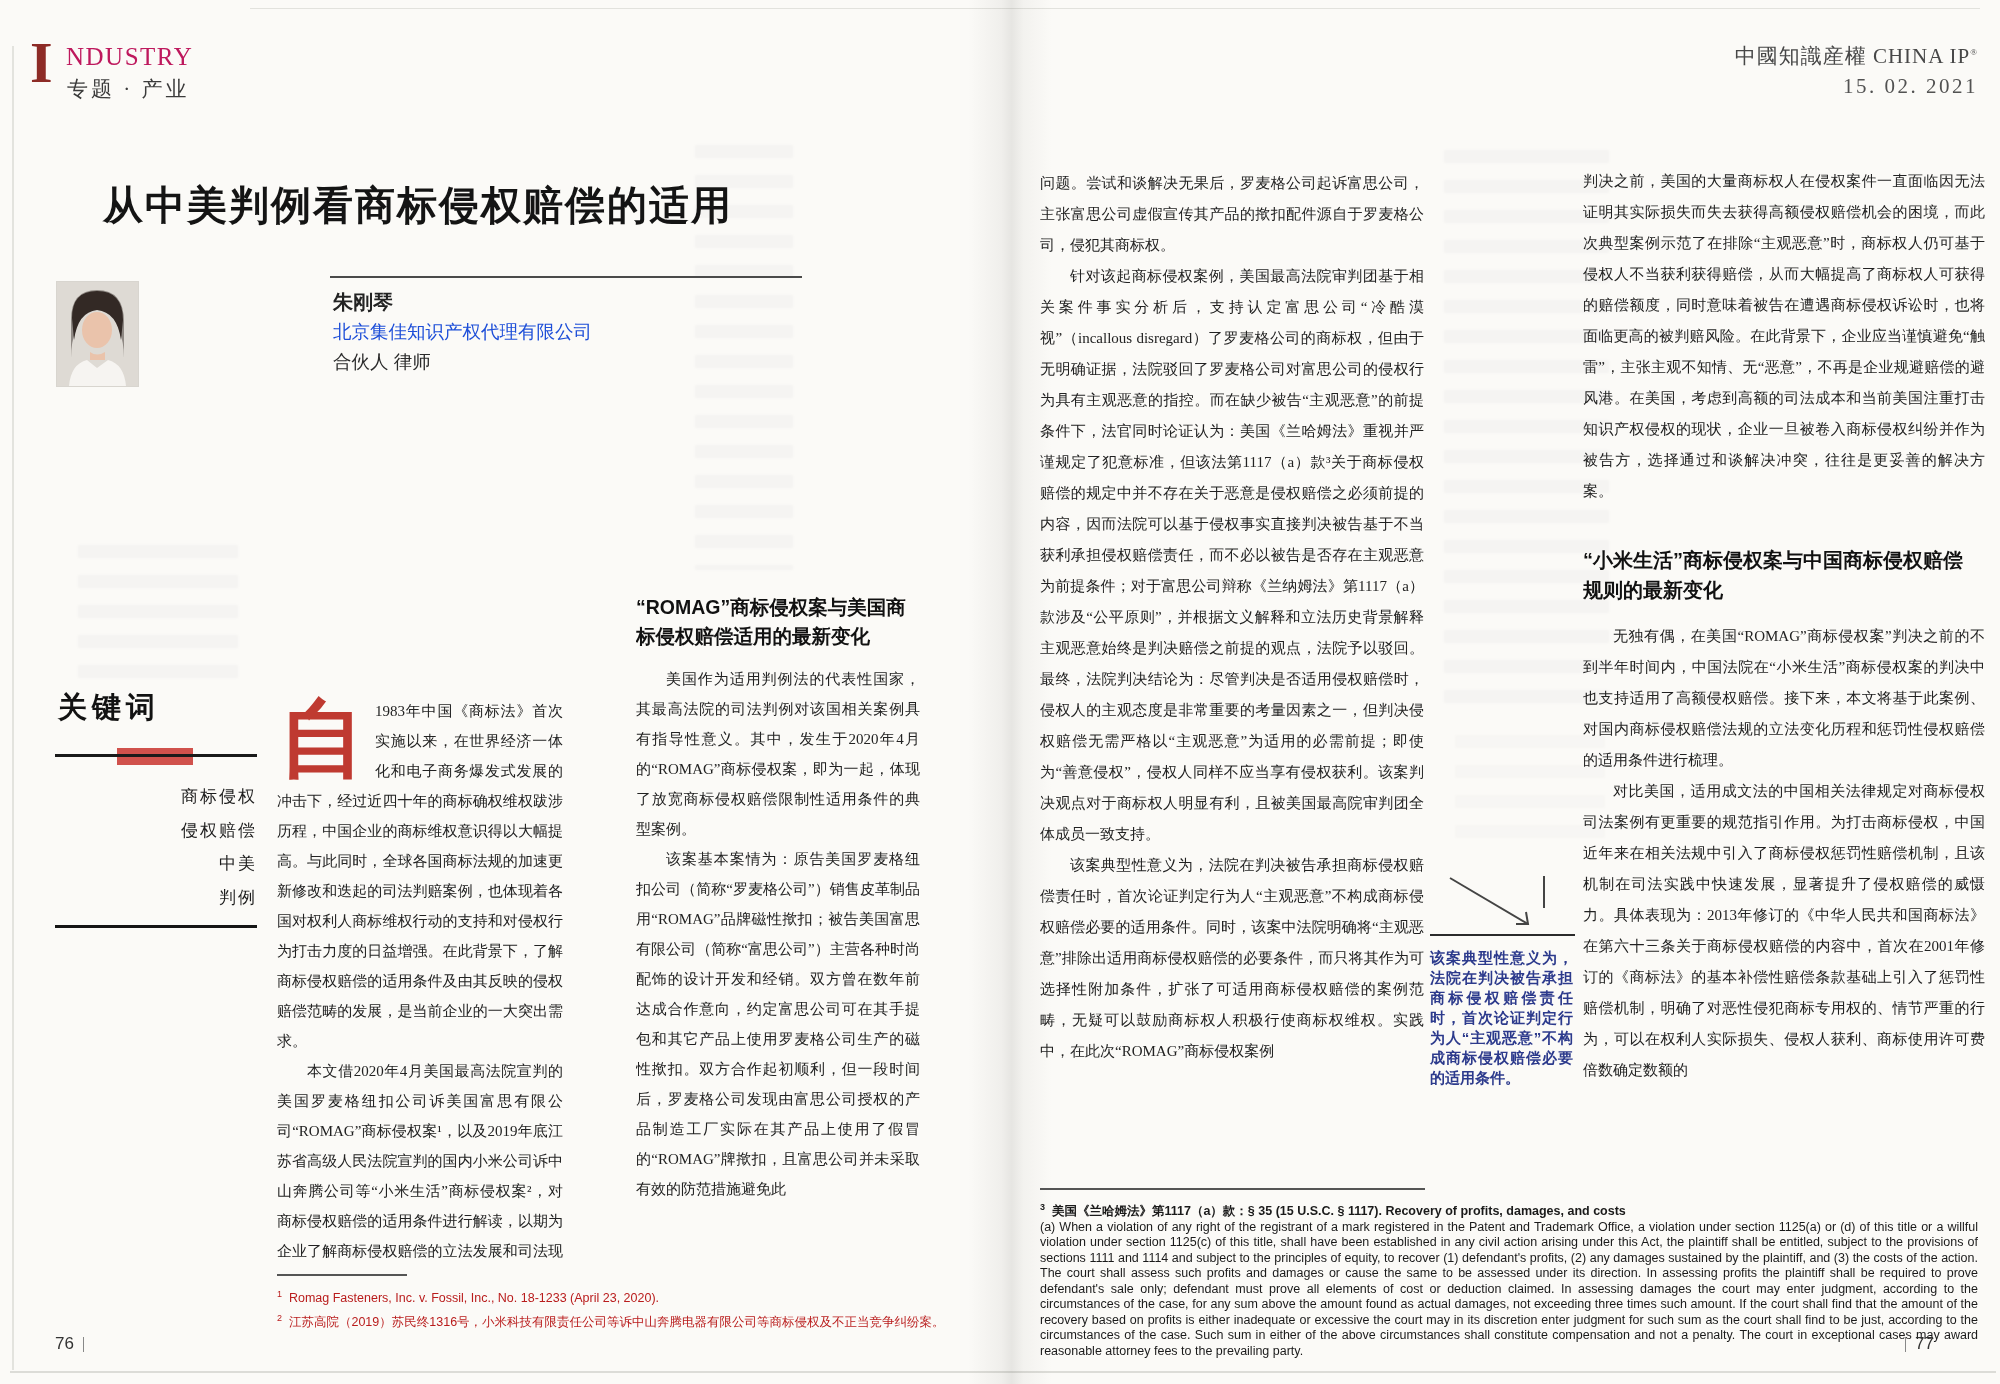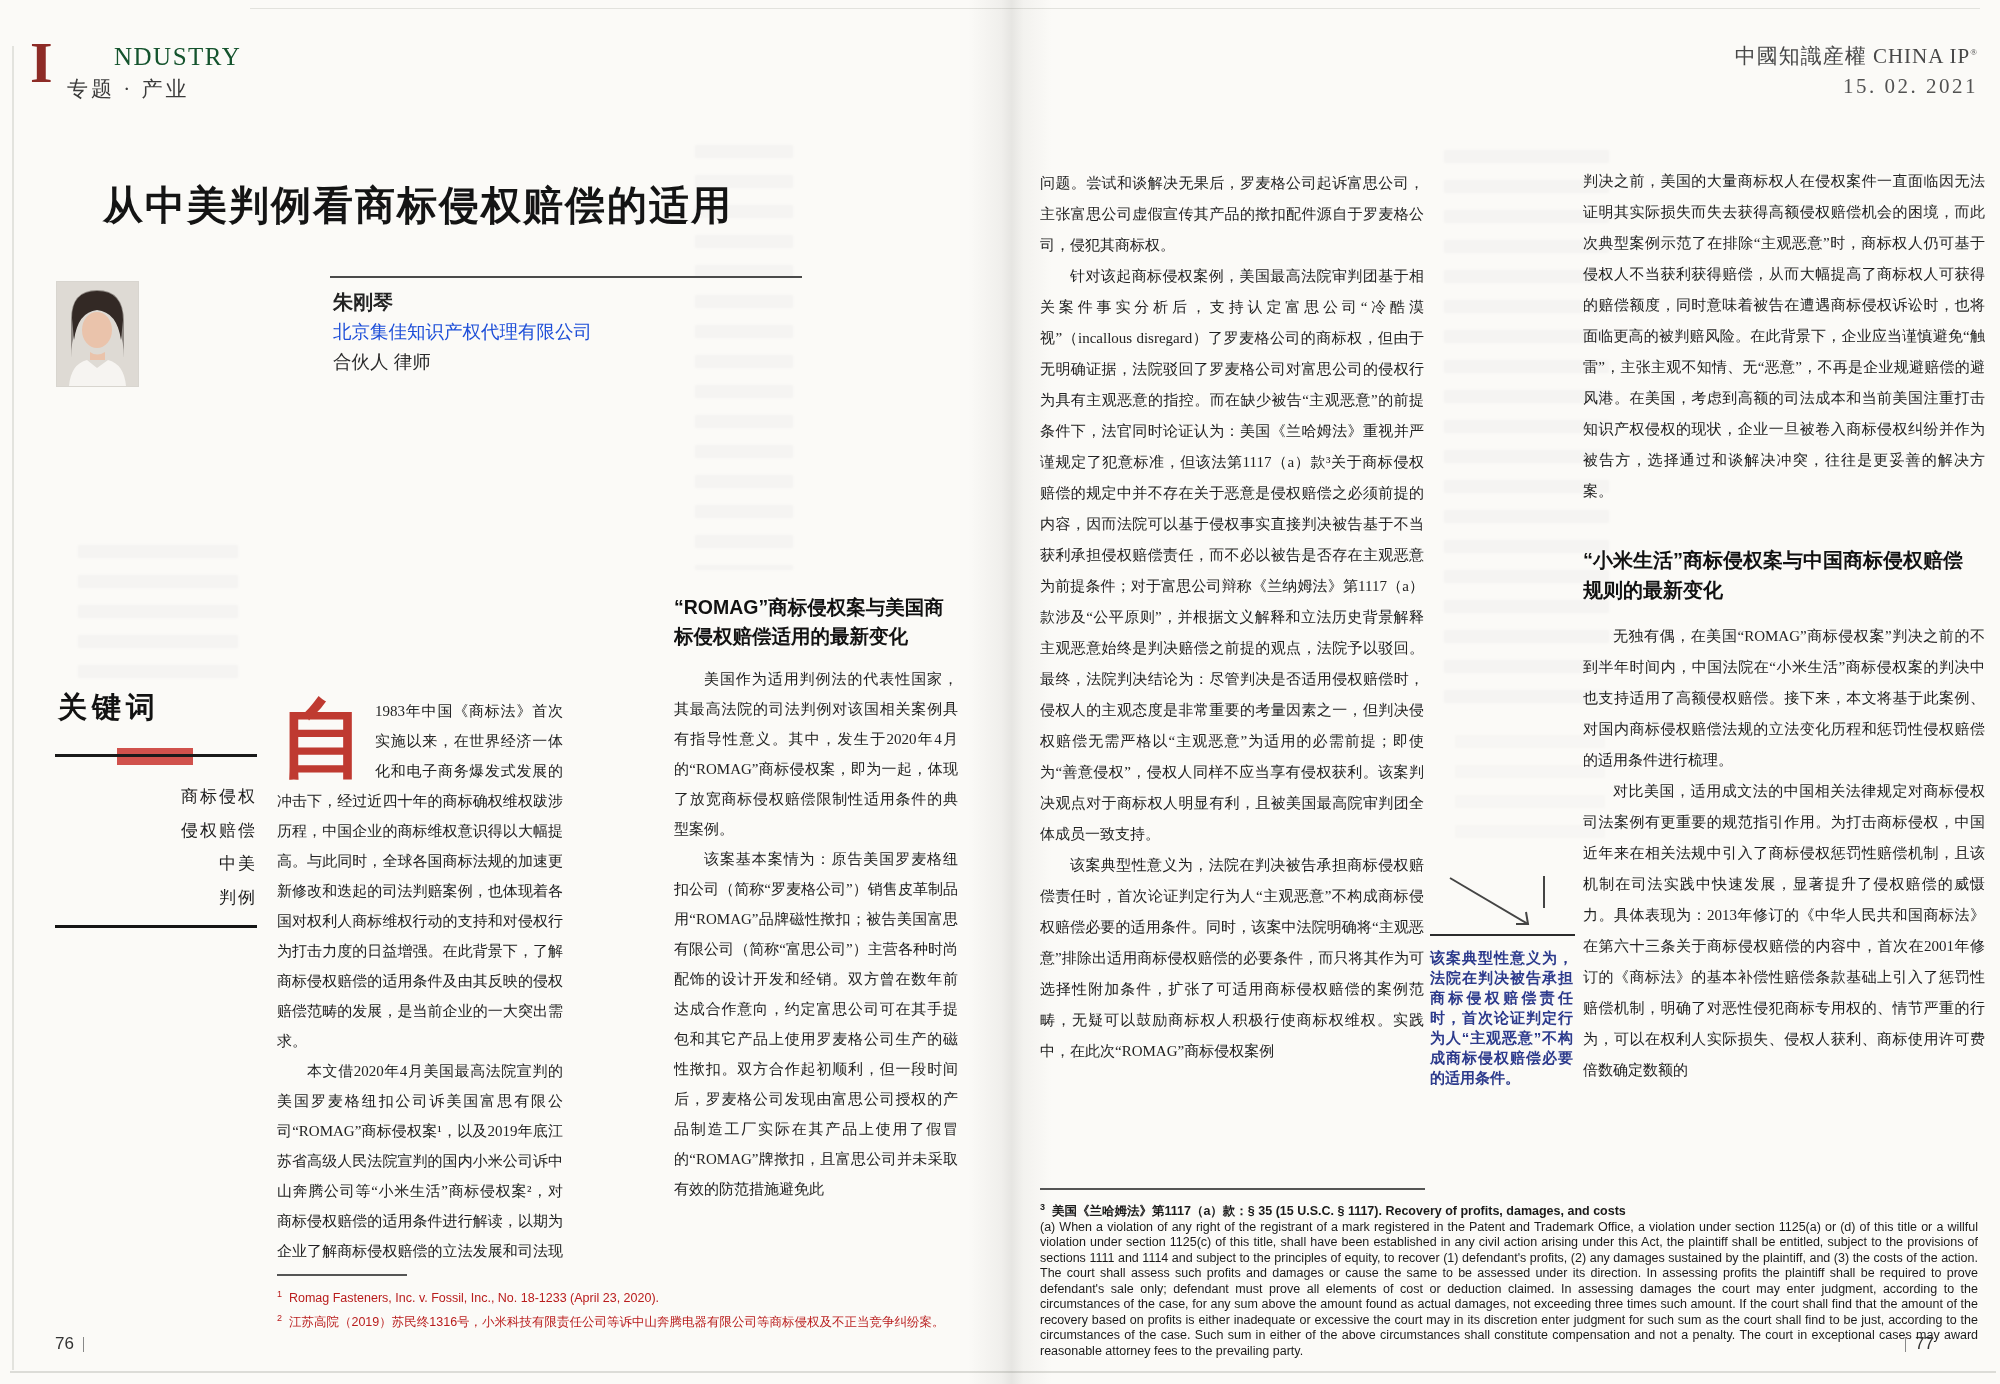--- a/index.html
+++ b/index.html
@@ -14,21 +14,21 @@
   
   .scan-edge-left{left:12px;top:46px;width:2px;height:1324px;background:#cfcfca;opacity:.55;}
   .scan-edge-bottom{left:10px;top:1371px;width:1986px;height:2px;background:#c2c2be;opacity:.55;}
   .scan-edge-top{left:250px;top:8px;width:1730px;height:1px;background:#dcdcd6;opacity:.8;}
   .gutter{left:968px;top:0;width:84px;height:1384px;
     background:linear-gradient(90deg,rgba(90,90,85,0) 0%,rgba(90,90,85,.07) 40%,rgba(90,90,85,.13) 52%,rgba(90,90,85,.05) 66%,rgba(90,90,85,0) 100%);}
   .ghost{position:absolute;opacity:.38;filter:blur(1.2px);
     background:repeating-linear-gradient(180deg,rgba(110,112,122,.12) 0 13px,rgba(0,0,0,0) 13px 30px);}
   
   .sec-initial{left:30px;top:34px;font-size:58px;line-height:58px;font-weight:700;color:#8d2b26;font-family:"Liberation Serif",serif;}
-  .sec-rest{left:66px;top:43px;font-size:25px;letter-spacing:1.5px;color:#14532d;font-family:"Liberation Serif",serif;margin-left:48px;}
+  .sec-rest{left:66px;top:43px;font-size:25px;letter-spacing:1.5px;color:#be185d;font-family:"Liberation Serif",serif;}
   .sec-cn{left:67px;top:75px;font-size:21px;letter-spacing:3px;color:#3b3b3b;}
   .title{left:103px;top:178px;width:860px;font-size:40px;font-weight:700;letter-spacing:2px;color:#141414;
     font-family:"Liberation Sans","DejaVu Sans",sans-serif;}
   
   .author-rule{left:330px;top:276px;width:472px;height:2px;background:#4a4a4a;}
   .photo{left:57px;top:282px;width:81px;height:104px;box-shadow:0 0 0 1px #d8d5cf;background:#e6e3de;}
   .author-name{left:333px;top:289px;font-size:20px;font-weight:700;color:#232323;font-family:"Liberation Sans",sans-serif;}
   .author-aff{left:333px;top:319px;font-size:18.5px;color:#1d4ed8;font-family:"Liberation Sans",sans-serif;}
   .author-role{left:333px;top:349px;font-size:18.5px;color:#2b2b2b;font-family:"Liberation Sans",sans-serif;}
   
@@ -113,21 +113,21 @@
   <div>中美</div>
   <div>判例</div>
 </div>
 <div class="abs kw-bot"></div>
 
 <div class="col colL" style="left:277px;top:696px;width:286px;height:575px;overflow:hidden;">
   <p><span class="dropcap">自</span><span>1983年中国《商标法》首次实施以来，在世界经济一体化和电子商务爆发式发展的冲击下，经过近四十年的商标确权维权跋涉历程，中国企业的商标维权意识得以大幅提高。与此同时，全球各国商标法规的加速更新修改和迭起的司法判赔案例，也体现着各国对权利人商标维权行动的支持和对侵权行为打击力度的日益增强。在此背景下，了解商标侵权赔偿的适用条件及由其反映的侵权赔偿范畴的发展，是当前企业的一大突出需求。</span></p>
   <p class="indent">本文借2020年4月美国最高法院宣判的美国罗麦格纽扣公司诉美国富思有限公司“ROMAG”商标侵权案¹，以及2019年底江苏省高级人民法院宣判的国内小米公司诉中山奔腾公司等“小米生活”商标侵权案²，对商标侵权赔偿的适用条件进行解读，以期为企业了解商标侵权赔偿的立法发展和司法现状有所启迪。</p>
 </div>
 
-<div class="col colL" style="left:674px;top:593px;width:284px;height:680px;overflow:hidden;">
+<div class="col colL" style="left:636px;top:593px;width:284px;height:680px;overflow:hidden;">
   <h2 class="subhead">“ROMAG”商标侵权案与美国商标侵权赔偿适用的最新变化</h2>
   <p class="indent">美国作为适用判例法的代表性国家，其最高法院的司法判例对该国相关案例具有指导性意义。其中，发生于2020年4月的“ROMAG”商标侵权案，即为一起，体现了放宽商标侵权赔偿限制性适用条件的典型案例。</p>
   <p class="indent">该案基本案情为：原告美国罗麦格纽扣公司（简称“罗麦格公司”）销售皮革制品用“ROMAG”品牌磁性揿扣；被告美国富思有限公司（简称“富思公司”）主营各种时尚配饰的设计开发和经销。双方曾在数年前达成合作意向，约定富思公司可在其手提包和其它产品上使用罗麦格公司生产的磁性揿扣。双方合作起初顺利，但一段时间后，罗麦格公司发现由富思公司授权的产品制造工厂实际在其产品上使用了假冒的“ROMAG”牌揿扣，且富思公司并未采取有效的防范措施避免此</p>
 </div>
 
 <div class="abs fnL-rule"></div>
 <div class="abs fnL">
   <div><sup>1</sup>&nbsp;&nbsp;<span>Romag Fasteners, Inc. v. Fossil, Inc., No. 18-1233 (April 23, 2020).</span></div>
   <div><sup>2</sup>&nbsp;&nbsp;<span>江苏高院（2019）苏民终1316号，小米科技有限责任公司等诉中山奔腾电器有限公司等商标侵权及不正当竞争纠纷案。</span></div>
 </div>

